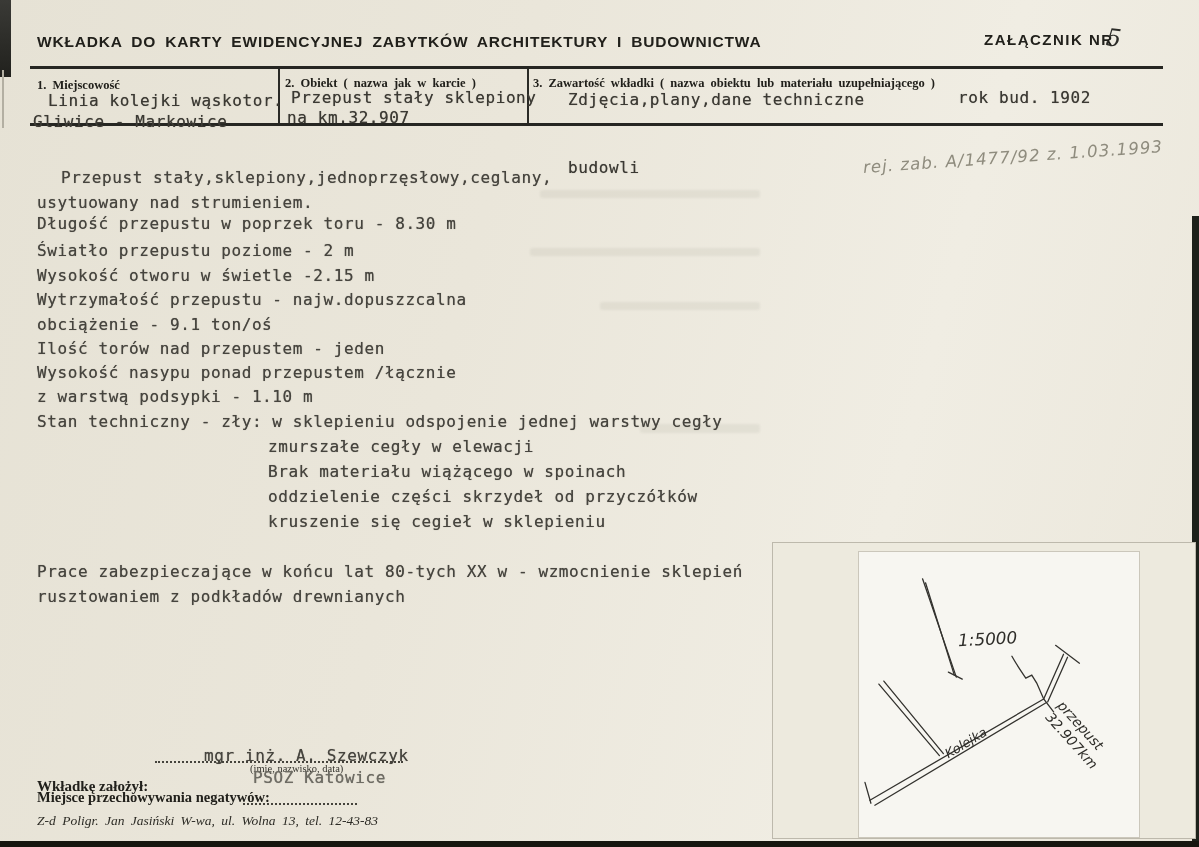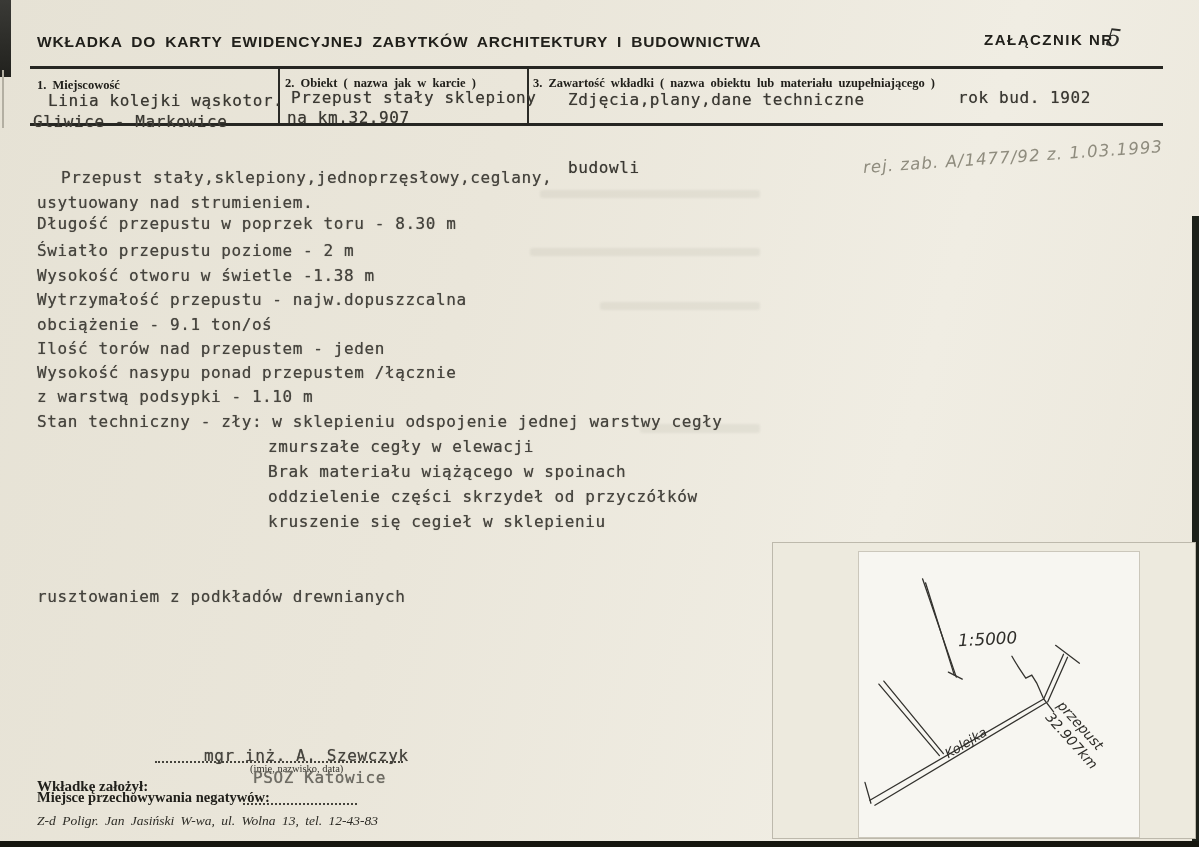--- a/index.html
+++ b/index.html
@@ -76,31 +76,32 @@
   <div class="tw tw-dark" style="left:568px;top:90px;">Zdjęcia,plany,dane techniczne</div>
   <div class="tw tw-dark" style="left:568px;top:110px;margin-top:48px;">budowli</div>
   <div class="tw tw-dark" style="left:958px;top:88px;">rok bud. 1902</div>
 
   <div class="handnote">rej. zab. A/1477/92 z. 1.03.1993</div>
 
   <div class="tw" style="left:37px;top:168px;margin-left:24px;">Przepust stały,sklepiony,jednoprzęsłowy,ceglany,</div>
   <div class="tw" style="left:37px;top:193px;">usytuowany nad strumieniem.</div>
   <div class="tw" style="left:37px;top:214px;">Długość przepustu w poprzek toru - 8.30 m</div>
   <div class="tw" style="left:37px;top:241px;">Światło przepustu poziome - 2 m</div>
-  <div class="tw" style="left:37px;top:266px;">Wysokość otworu w świetle -1.38 m</div>
+  <div class="tw" style="left:37px;top:266px;">Wysokość otworu w świetle -2.15 m</div>
   <div class="tw" style="left:37px;top:290px;text-align:center;">Wytrzymałość przepustu - najw.dopuszzcalna</div>
   <div class="tw" style="left:37px;top:315px;">obciążenie - 9.1 ton/oś</div>
   <div class="tw" style="left:37px;top:339px;">Ilość torów nad przepustem - jeden</div>
   <div class="tw" style="left:37px;top:363px;">Wysokość nasypu ponad przepustem /łącznie</div>
   <div class="tw" style="left:37px;top:387px;">z warstwą podsypki - 1.10 m</div>
   <div class="tw" style="left:37px;top:412px;">Stan techniczny - zły: w sklepieniu odspojenie jednej warstwy cegły</div>
   <div class="tw" style="left:268px;top:437px;">zmurszałe cegły w elewacji</div>
   <div class="tw" style="left:268px;top:462px;">Brak materiału wiążącego w spoinach</div>
   <div class="tw" style="left:268px;top:487px;">oddzielenie części skrzydeł od przyczółków</div>
   <div class="tw" style="left:268px;top:512px;">kruszenie się cegieł w sklepieniu</div>
+  <div class="tw" style="left:37px;top:562px;">Prace zabezpieczające w końcu lat 80-tych XX w - wzmocnienie sklepień</div>
   <div class="tw" style="left:37px;top:587px;">rusztowaniem z podkładów drewnianych</div>
 
   <div class="f-label" style="left:37px;top:778px;font-size:15px;">Wkładkę założył:</div>
   <div class="dotline" style="left:155px;top:761px;width:248px;"></div>
   <div class="tw" style="left:160px;top:746px;padding-left:44px;">mgr inż. A. Szewczyk</div>
   <div class="hint" style="left:250px;top:763px;">(imię, nazwisko, data)</div>
   <div class="tw" style="left:253px;top:768px;color:#6e6c64;">PSOZ Katowice</div>
 
   <div class="f-label" style="left:37px;top:789px;font-size:14.5px;">Miejsce przechowywania negatywów:</div>
   <div class="dotline" style="left:243px;top:803px;width:114px;"></div>

